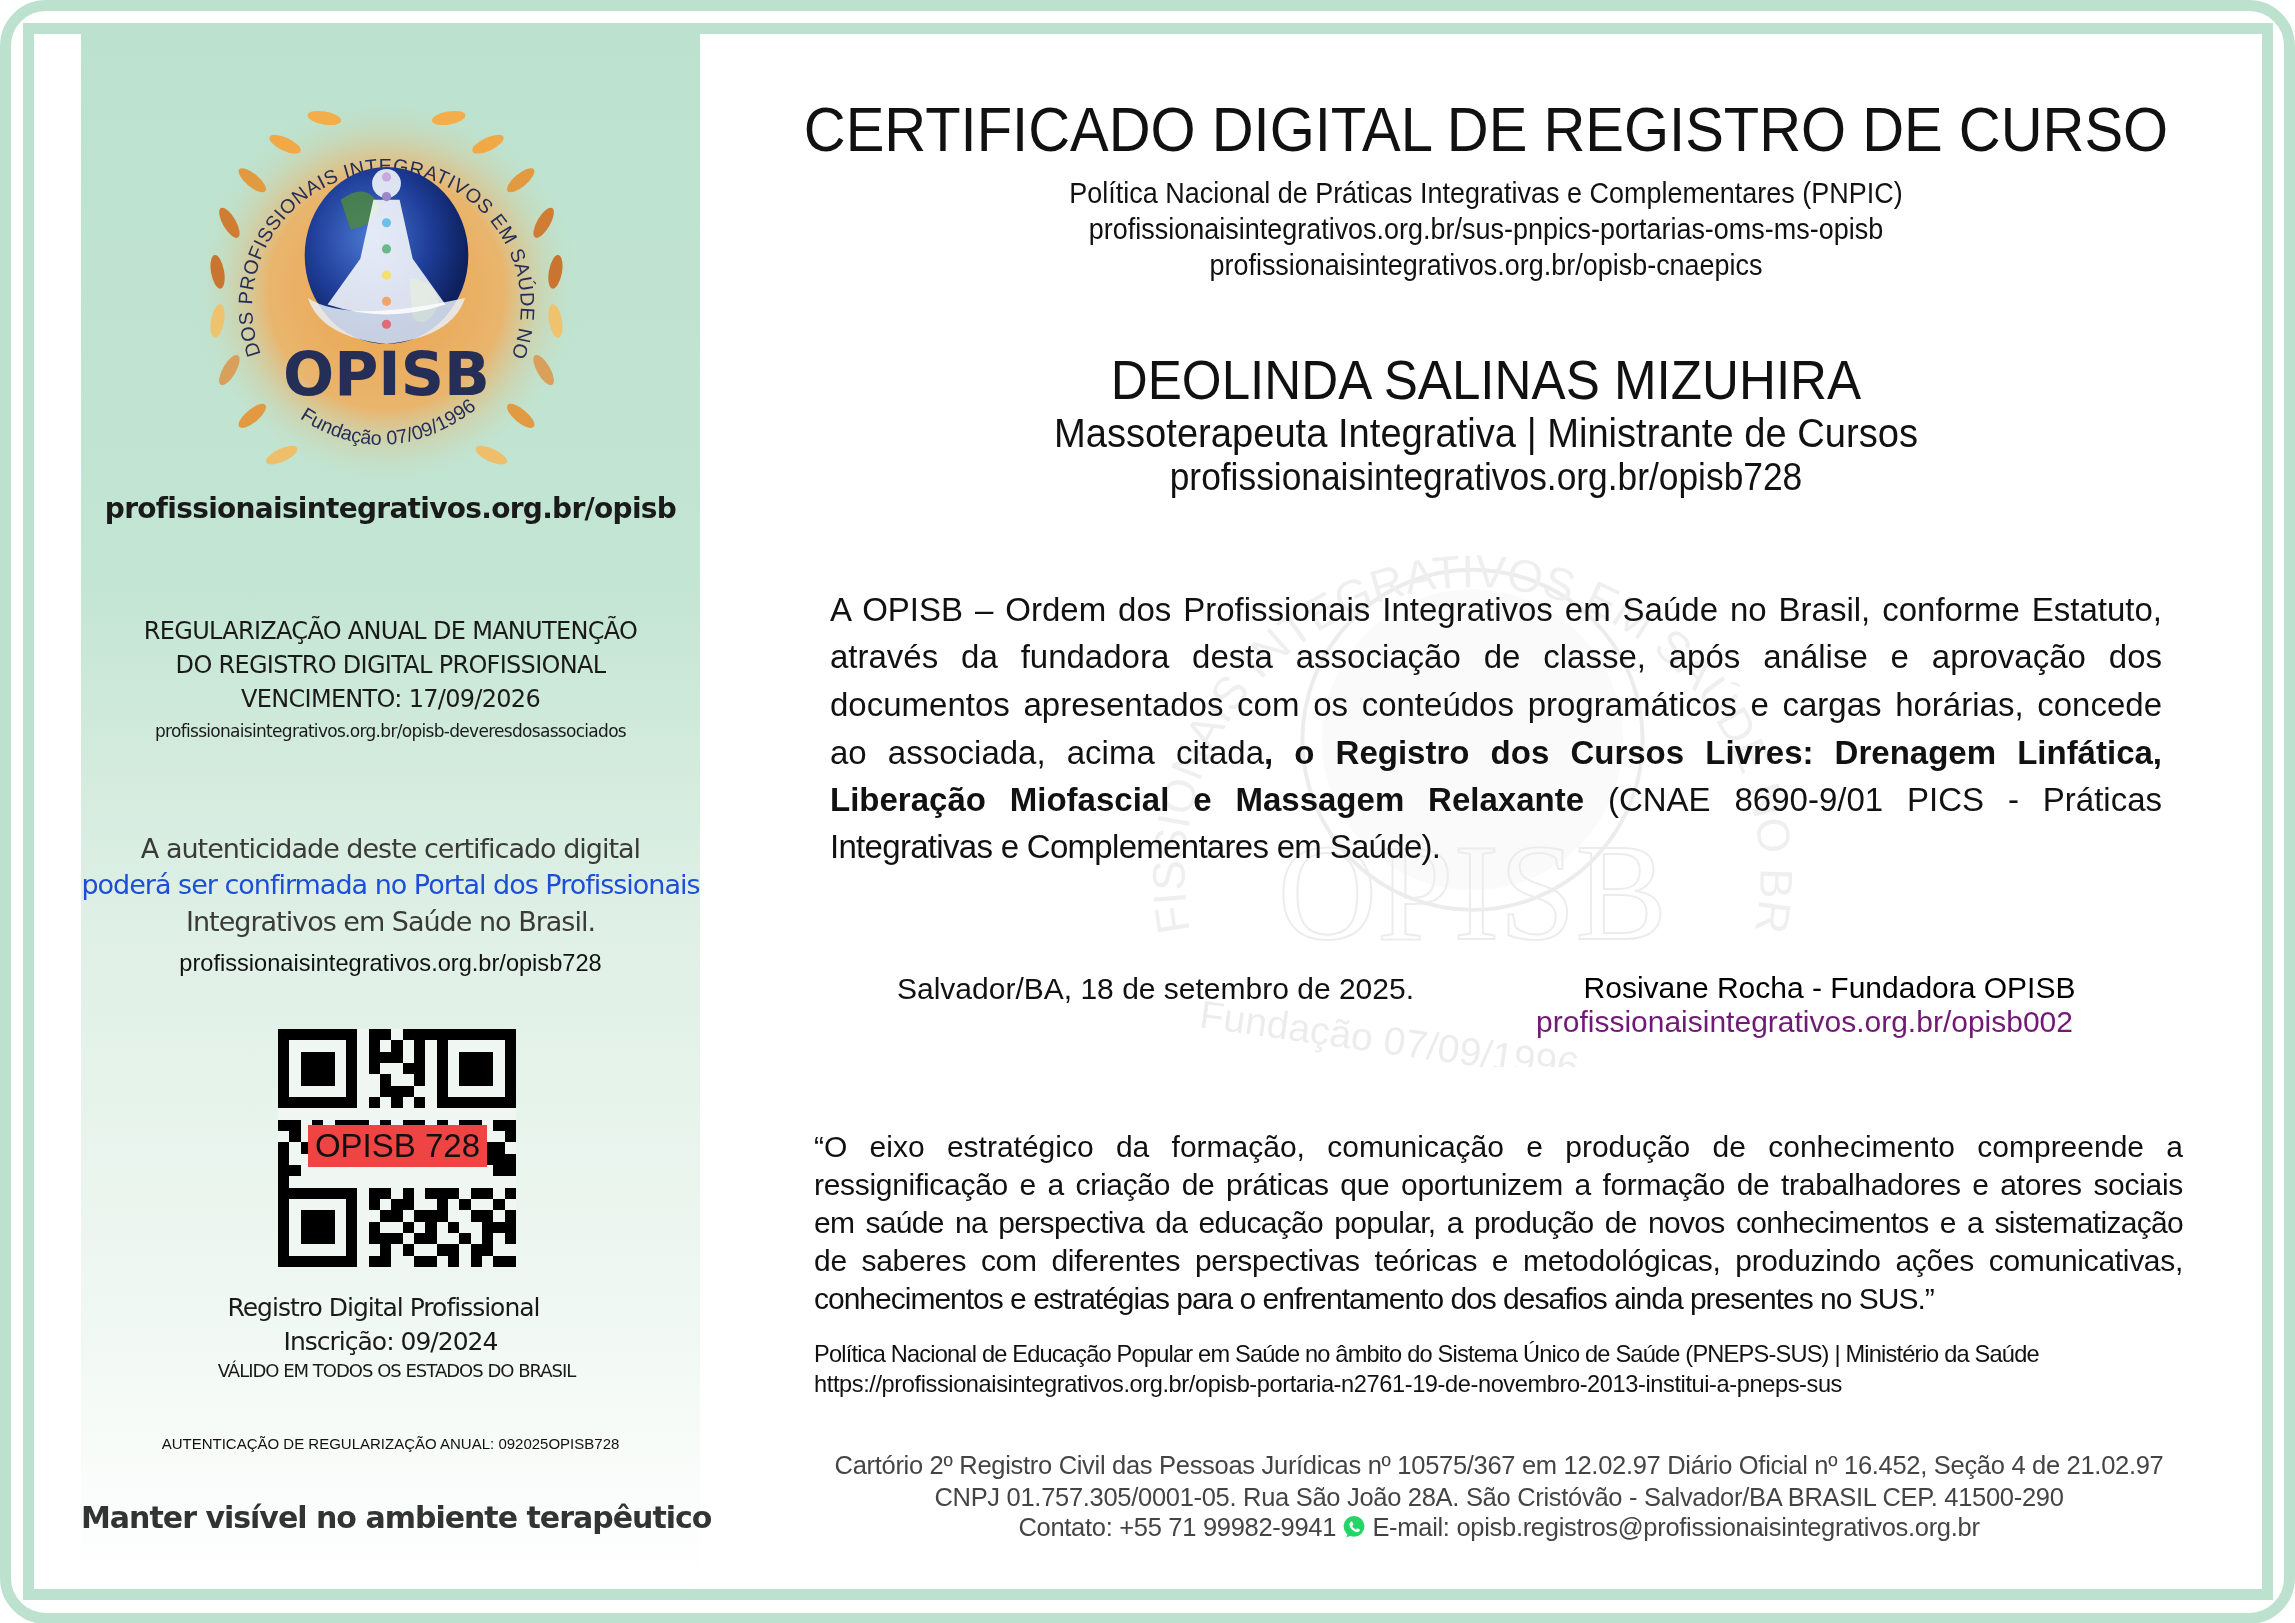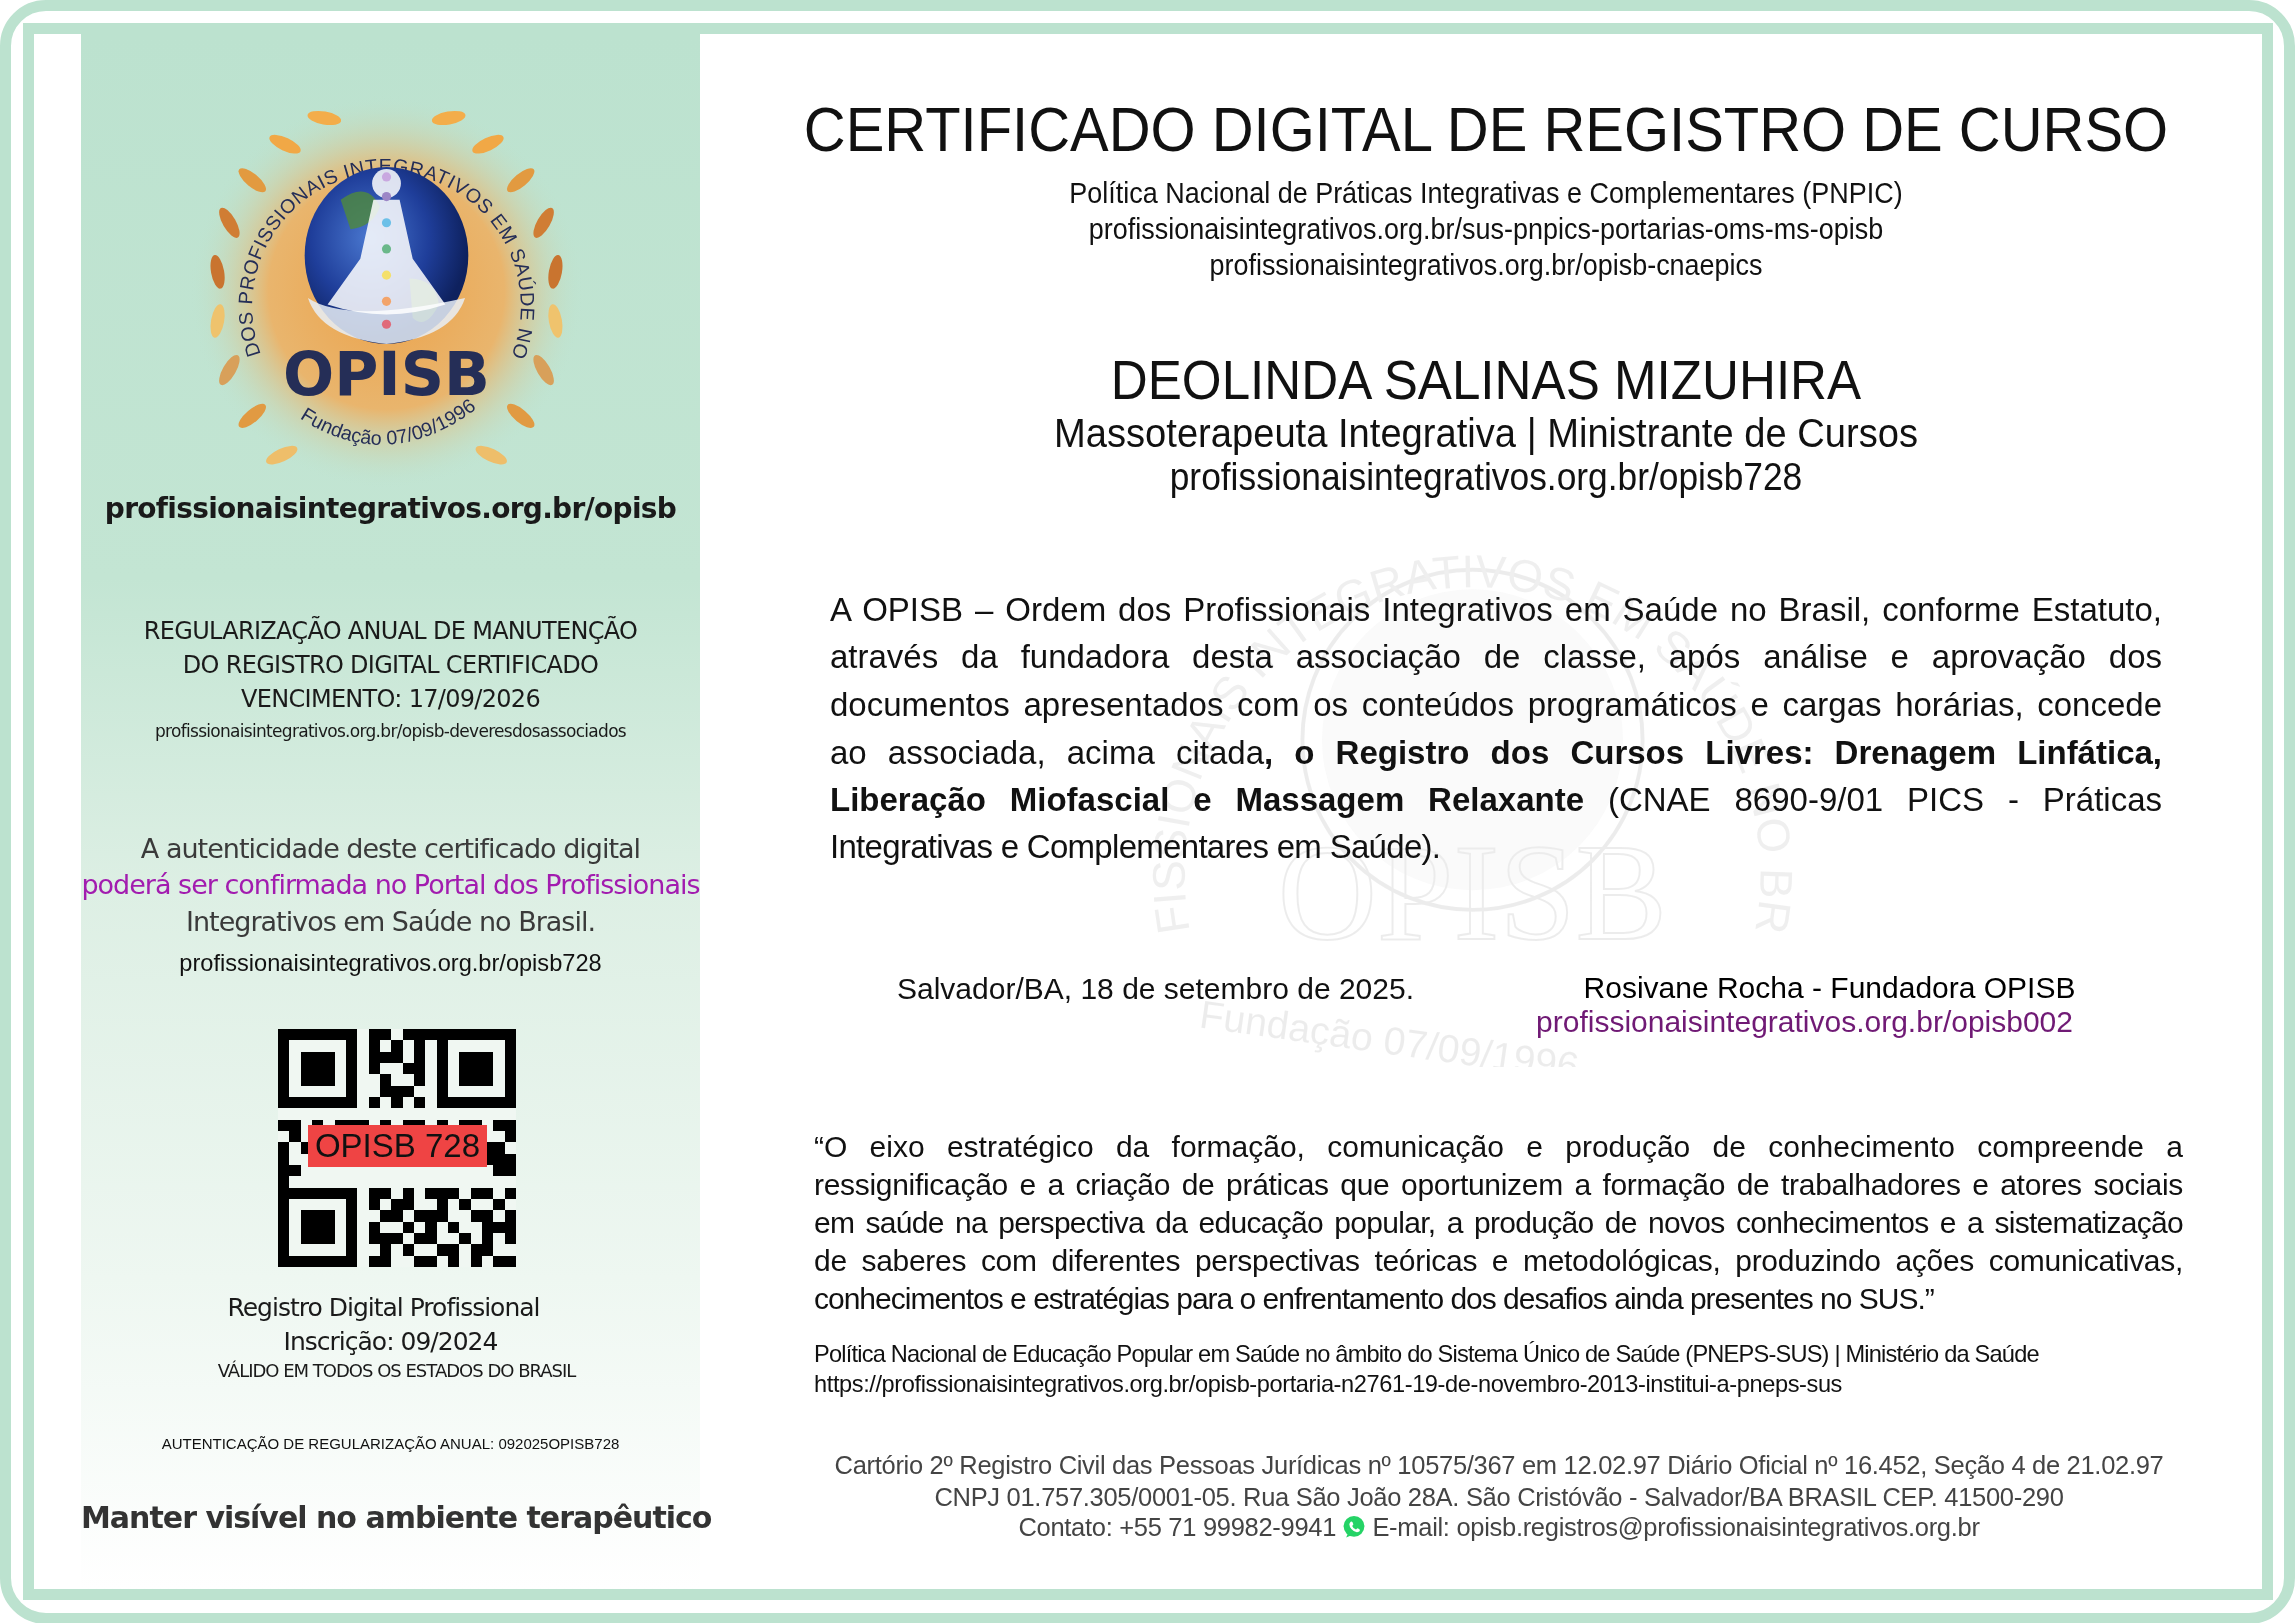--- a/index.html
+++ b/index.html
@@ -86,26 +86,26 @@
   </g>
   <text x="320" y="478" text-anchor="middle" font-family="DejaVu Sans, sans-serif" font-weight="bold" font-size="92" fill="#252e57">OPISB</text>
   <text font-family="Liberation Sans, sans-serif" font-size="30" fill="#252e57">
     <textPath href="#found-path" startOffset="50%" text-anchor="middle">Fundação 07/09/1996</textPath>
   </text>
 </svg>
 
 <div class="abs center side-text" style="left:81px; width:619px; top:492px; font-size:28px; font-weight:bold; letter-spacing:-0.7px;">profissionaisintegrativos.org.br/opisb</div>
 
 <div class="abs center side-text" style="left:81px; width:619px; top:617px; font-size:24px; letter-spacing:-0.7px;">REGULARIZAÇÃO ANUAL DE MANUTENÇÃO</div>
-<div class="abs center side-text" style="left:81px; width:619px; top:651px; font-size:24px; letter-spacing:-0.7px;">DO REGISTRO DIGITAL CERTIFICADO</div>
+<div class="abs center side-text" style="left:81px; width:619px; top:651px; font-size:24px; letter-spacing:-0.7px;">DO REGISTRO DIGITAL PROFISSIONAL</div>
 <div class="abs center side-text" style="left:81px; width:619px; top:685px; font-size:24px; letter-spacing:-0.7px;">VENCIMENTO: 17/09/2026</div>
 <div class="abs center side-text" style="left:81px; width:619px; top:721px; font-size:17px; letter-spacing:-0.7px;">profissionaisintegrativos.org.br/opisb-deveresdosassociados</div>
 
 <div class="abs center side-text" style="left:81px; width:619px; top:833px; font-size:27px; color:#3a3a3a; letter-spacing:-1px;">A autenticidade deste certificado digital</div>
-<div class="abs center side-text" style="left:81px; width:619px; top:869px; font-size:27px; color:#a21caf; letter-spacing:-1px;">poderá ser confirmada no Portal dos Profissionais</div>
+<div class="abs center side-text" style="left:81px; width:619px; top:869px; font-size:27px; color:#1d4ed8; letter-spacing:-1px;">poderá ser confirmada no Portal dos Profissionais</div>
 <div class="abs center side-text" style="left:81px; width:619px; top:906px; font-size:27px; color:#3a3a3a; letter-spacing:-1px;">Integrativos em Saúde no Brasil.</div>
 <div class="abs center" style="left:81px; width:619px; top:950px; font-size:23.6px; font-family:'Liberation Sans', sans-serif; white-space:nowrap;">profissionaisintegrativos.org.br/opisb728</div>
 
 <svg class="qr" viewBox="0 0 21 21" shape-rendering="crispEdges">
   <rect width="21" height="21" fill="#f0f7f2"></rect>
   <g fill="#000">
 
     <path d="M0 0h7v7h-7z M1 1v5h5v-5z M2 2h3v3h-3z" fill-rule="evenodd"></path>
     <path d="M14 0h7v7h-7z M15 1v5h5v-5z M16 2h3v3h-3z" fill-rule="evenodd"></path>
     <path d="M0 14h7v7h-7z M1 15v5h5v-5z M2 16h3v3h-3z" fill-rule="evenodd"></path>

